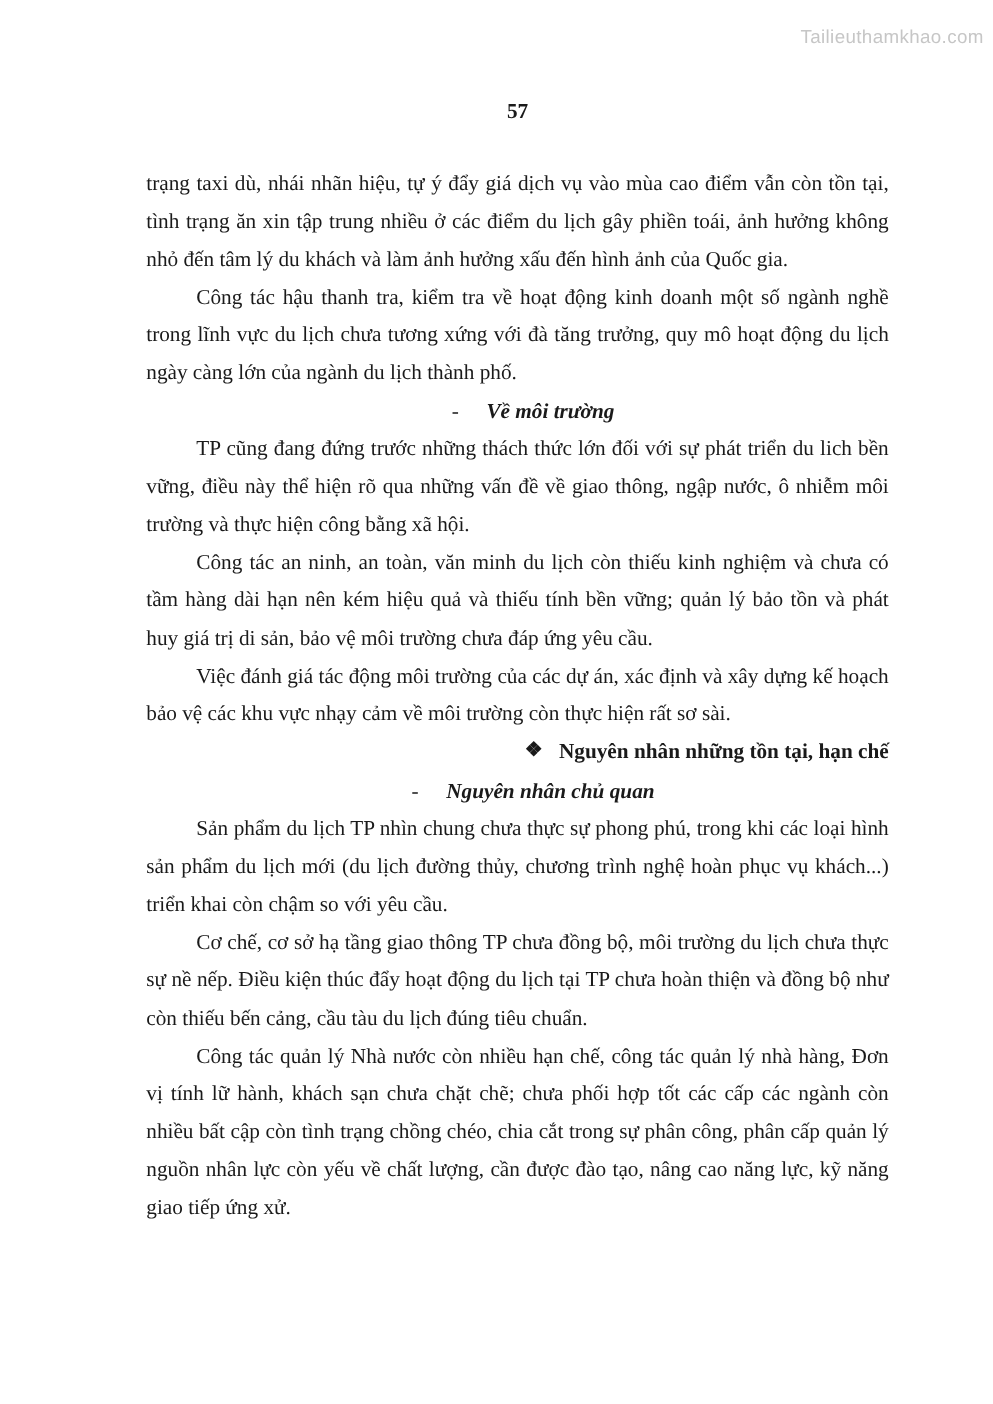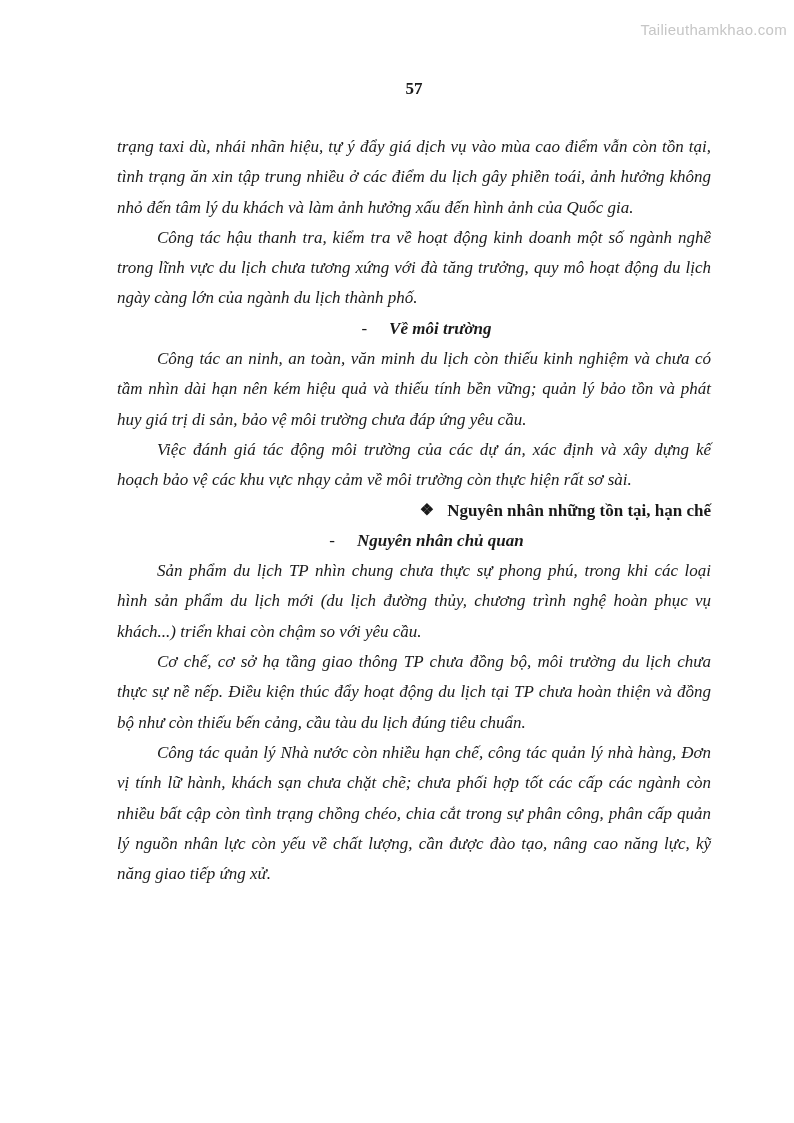--- a/index.html
+++ b/index.html
@@ -40,21 +40,20 @@
     width: 594px;
     font-size: 17px;
     line-height: 30.3px;
     text-align: justify;
     text-justify: inter-word;
   }
   .content p {
     margin: 0;
     padding: 0;
     text-indent: 40px;
-    font-style: italic;
   }
   .content p.no-indent { text-indent: 0; }
   .bullet-line {
     padding-left: 25px;
     font-weight: bold;
     font-style: italic;
     text-align: center;
   }
   .bullet-line .dash {
     display: inline-block;
@@ -94,22 +93,23 @@
   <div class="content">
 
     <p class="no-indent">trạng taxi dù, nhái nhãn hiệu, tự ý đẩy giá dịch vụ vào mùa cao điểm vẫn còn tồn tại, tình trạng ăn xin tập trung nhiều ở các điểm du lịch gây phiền toái, ảnh hưởng không nhỏ đến tâm lý du khách và làm ảnh hưởng xấu đến hình ảnh của Quốc gia.</p>
 
     <p>Công tác hậu thanh tra, kiểm tra về hoạt động kinh doanh một số ngành nghề trong lĩnh vực du lịch chưa tương xứng với đà tăng trưởng, quy mô hoạt động du lịch ngày càng lớn của ngành du lịch thành phố.</p>
 
     <div class="bullet-line">
       <span class="dash">-</span><span>Về môi trường</span>
     </div>
 
+    <p>TP cũng đang đứng trước những thách thức lớn đối với sự phát triển du lich bền vững, điều này thể hiện rõ qua những vấn đề về giao thông, ngập nước, ô nhiễm môi trường và thực hiện công bằng xã hội.</p>
 
-    <p>Công tác an ninh, an toàn, văn minh du lịch còn thiếu kinh nghiệm và chưa có tầm nhìn dài hạn nên kém hiệu quả và thiếu tính bền vững; quản lý bảo tồn và phát huy giá trị di sản, bảo vệ môi trường chưa đáp ứng yêu cầu.</p>
+    <p>Công tác an ninh, an toàn, văn minh du lịch còn thiếu kinh nghiệm và chưa có tầm hàng dài hạn nên kém hiệu quả và thiếu tính bền vững; quản lý bảo tồn và phát huy giá trị di sản, bảo vệ môi trường chưa đáp ứng yêu cầu.</p>
 
     <p>Việc đánh giá tác động môi trường của các dự án, xác định và xây dựng kế hoạch bảo vệ các khu vực nhạy cảm về môi trường còn thực hiện rất sơ sài.</p>
 
 
     <div class="heading-line">
       <span class="diamond">❖</span><span>Nguyên nhân những tồn tại, hạn chế</span>
     </div>
 
     <div class="bullet-line">
       <span class="dash">-</span><span>Nguyên nhân chủ quan</span>

